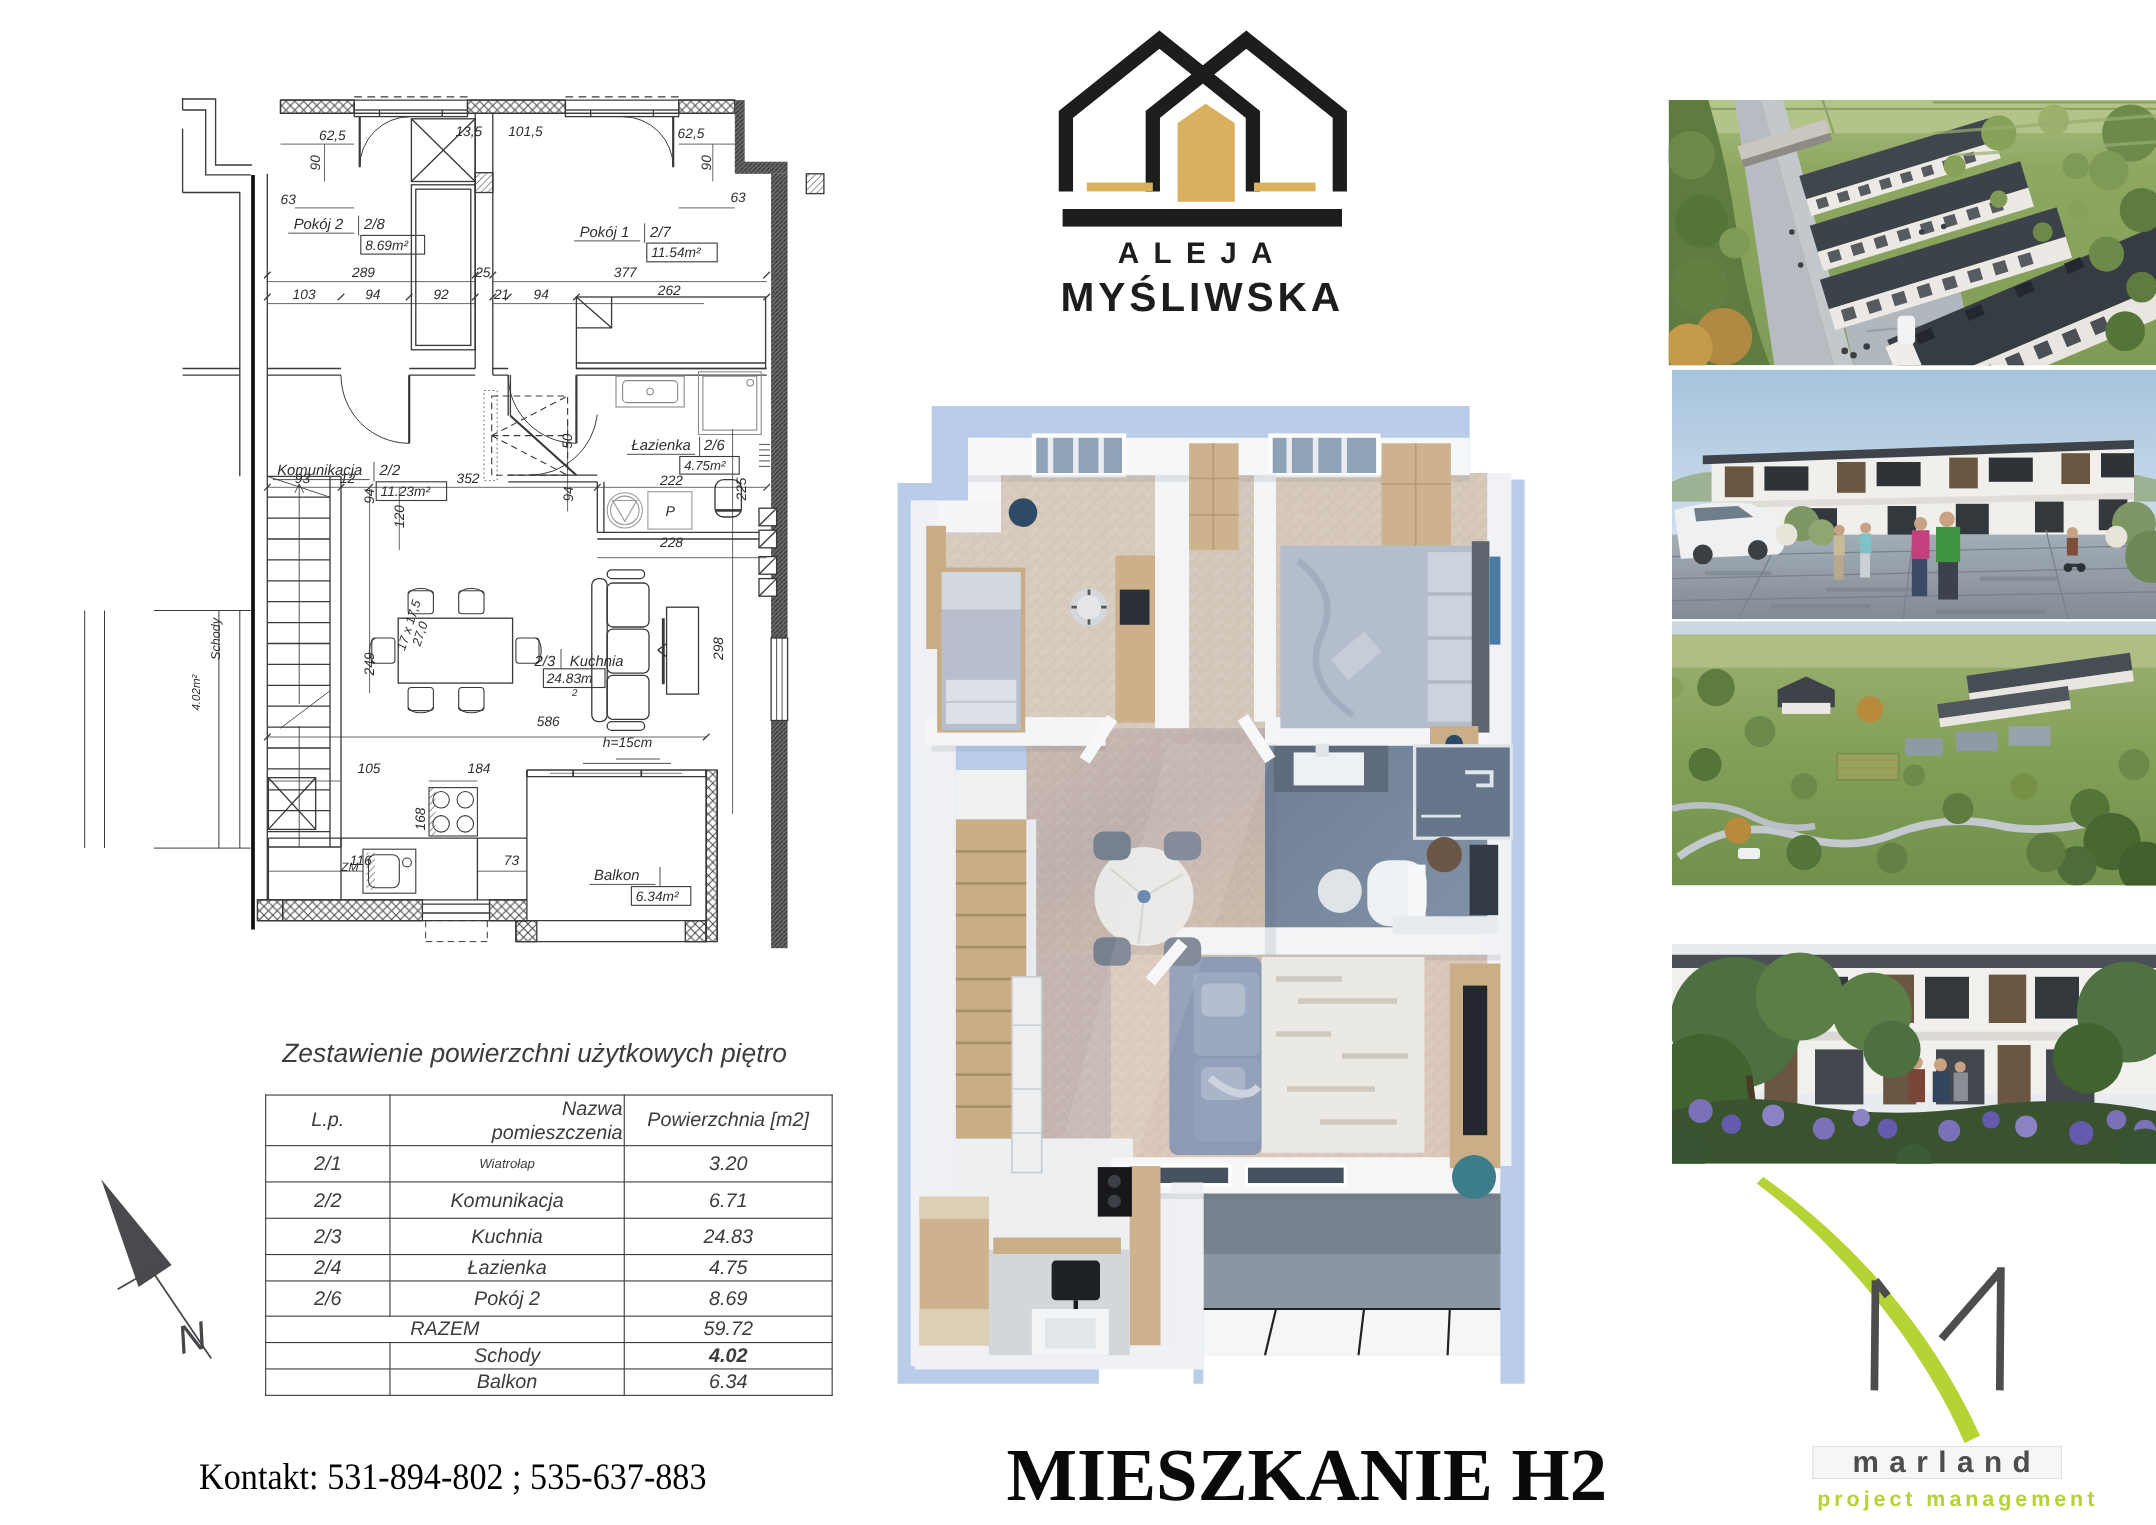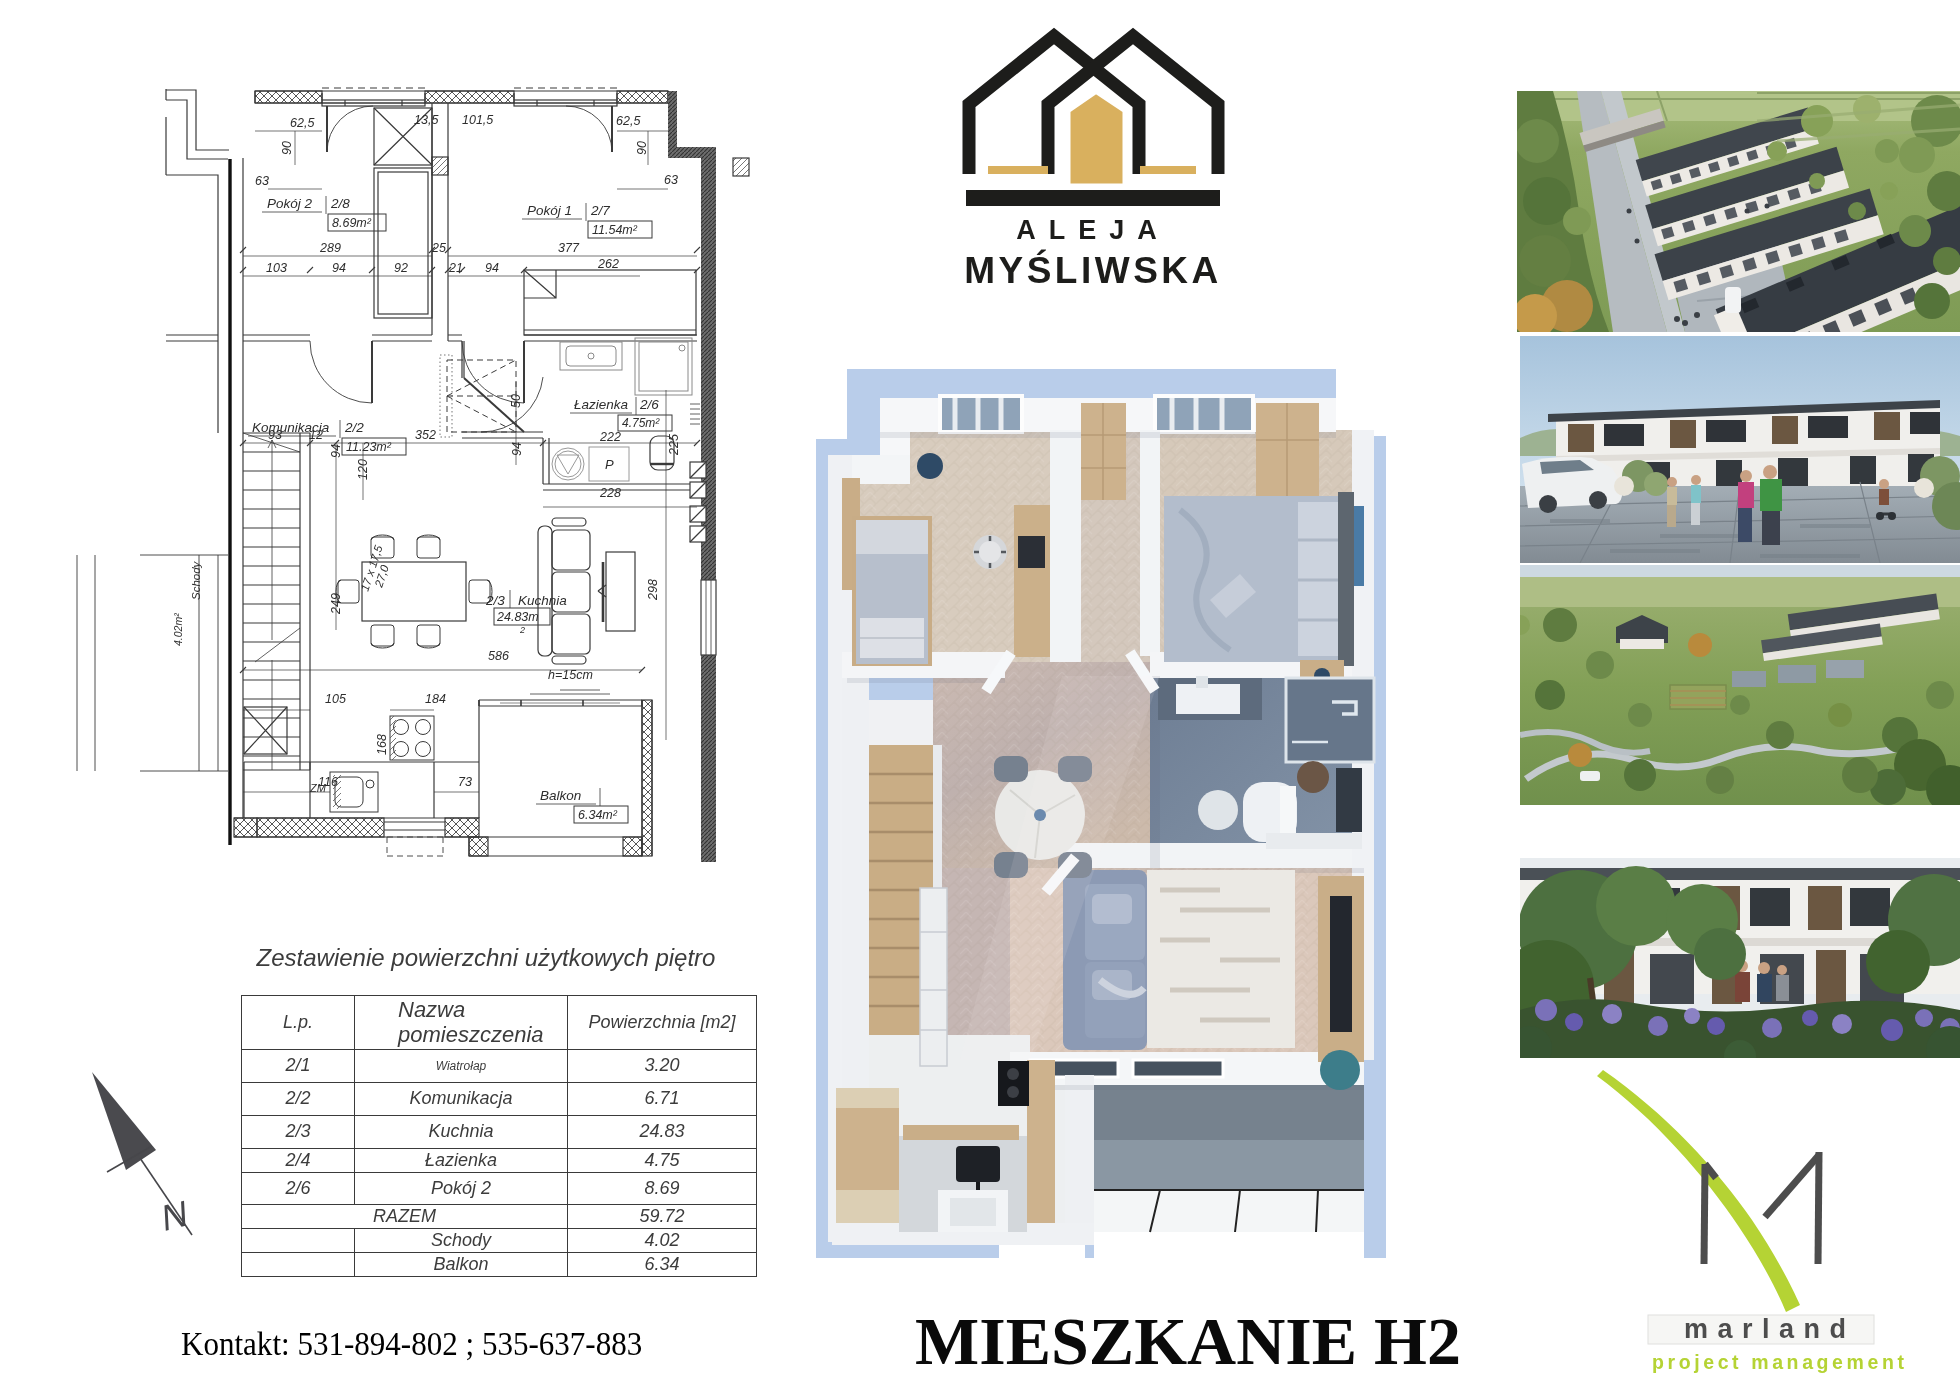--- a/index.html
+++ b/index.html
@@ -1019,21 +1019,21 @@
 <circle cx="220" cy="198" r="16" fill="#3c5c36"></circle>
 </svg>
 
 <div class="abs" style="left:200px;top:944px;width:572px;text-align:center;font-style:italic;font-size:24px;color:#3c3c3c;white-space:nowrap;">Zestawienie powierzchni użytkowych piętro</div>
 
 <div class="abs" style="left:241px;top:995px;">
 <table style="border-collapse:collapse;font-style:italic;color:#3c3c3c;">
 <tbody>
           <tr style="height:46px">
  <td style="border:1.6px solid #3a3a3a;width:110px;text-align:center;font-size:18px;">L.p.</td>
- <td style="border:1.6px solid #3a3a3a;width:168px;text-align:left;font-size:22px;line-height:1.15;padding-left:43px;">Nazwa<br>pomieszczenia</td>
+ <td style="border:1.6px solid #3a3a3a;width:168px;text-align:right;font-size:18px;line-height:1.15;padding-left:43px;">Nazwa<br>pomieszczenia</td>
  <td style="border:1.6px solid #3a3a3a;width:186px;text-align:center;font-size:18px;">Powierzchnia [m2]</td>
 </tr>
 <tr style="height:33px">
             <td style="border:1.6px solid #3a3a3a;text-align:center;font-size:18px;">2/1</td>
             <td style="border:1.6px solid #3a3a3a;text-align:center;font-size:12px;">Wiatrołap</td>
             <td style="border:1.6px solid #3a3a3a;text-align:center;font-size:18px;">3.20</td>
           </tr>
 <tr style="height:33px">
             <td style="border:1.6px solid #3a3a3a;text-align:center;font-size:18px;">2/2</td>
             <td style="border:1.6px solid #3a3a3a;text-align:center;font-size:18px;">Komunikacja</td>
@@ -1054,21 +1054,21 @@
             <td style="border:1.6px solid #3a3a3a;text-align:center;font-size:18px;">Pokój 2</td>
             <td style="border:1.6px solid #3a3a3a;text-align:center;font-size:18px;">8.69</td>
           </tr>
 <tr style="height:23px">
             <td colspan="2" style="border:1.6px solid #3a3a3a;text-align:center;font-size:18px;">RAZEM</td>
             <td style="border:1.6px solid #3a3a3a;text-align:center;font-size:18px;">59.72</td>
           </tr>
 <tr style="height:23px">
             <td style="border:1.6px solid #3a3a3a;"></td>
             <td style="border:1.6px solid #3a3a3a;text-align:center;font-size:18px;">Schody</td>
-            <td style="border:1.6px solid #3a3a3a;text-align:center;font-size:18px;">4.02</td>
+            <td style="border:1.6px solid #3a3a3a;text-align:center;font-size:18px;font-weight:bold;">4.02</td>
           </tr>
 <tr style="height:23px">
             <td style="border:1.6px solid #3a3a3a;"></td>
             <td style="border:1.6px solid #3a3a3a;text-align:center;font-size:18px;">Balkon</td>
             <td style="border:1.6px solid #3a3a3a;text-align:center;font-size:18px;">6.34</td>
           </tr>
 </tbody>
       </table>
 </div>
 

